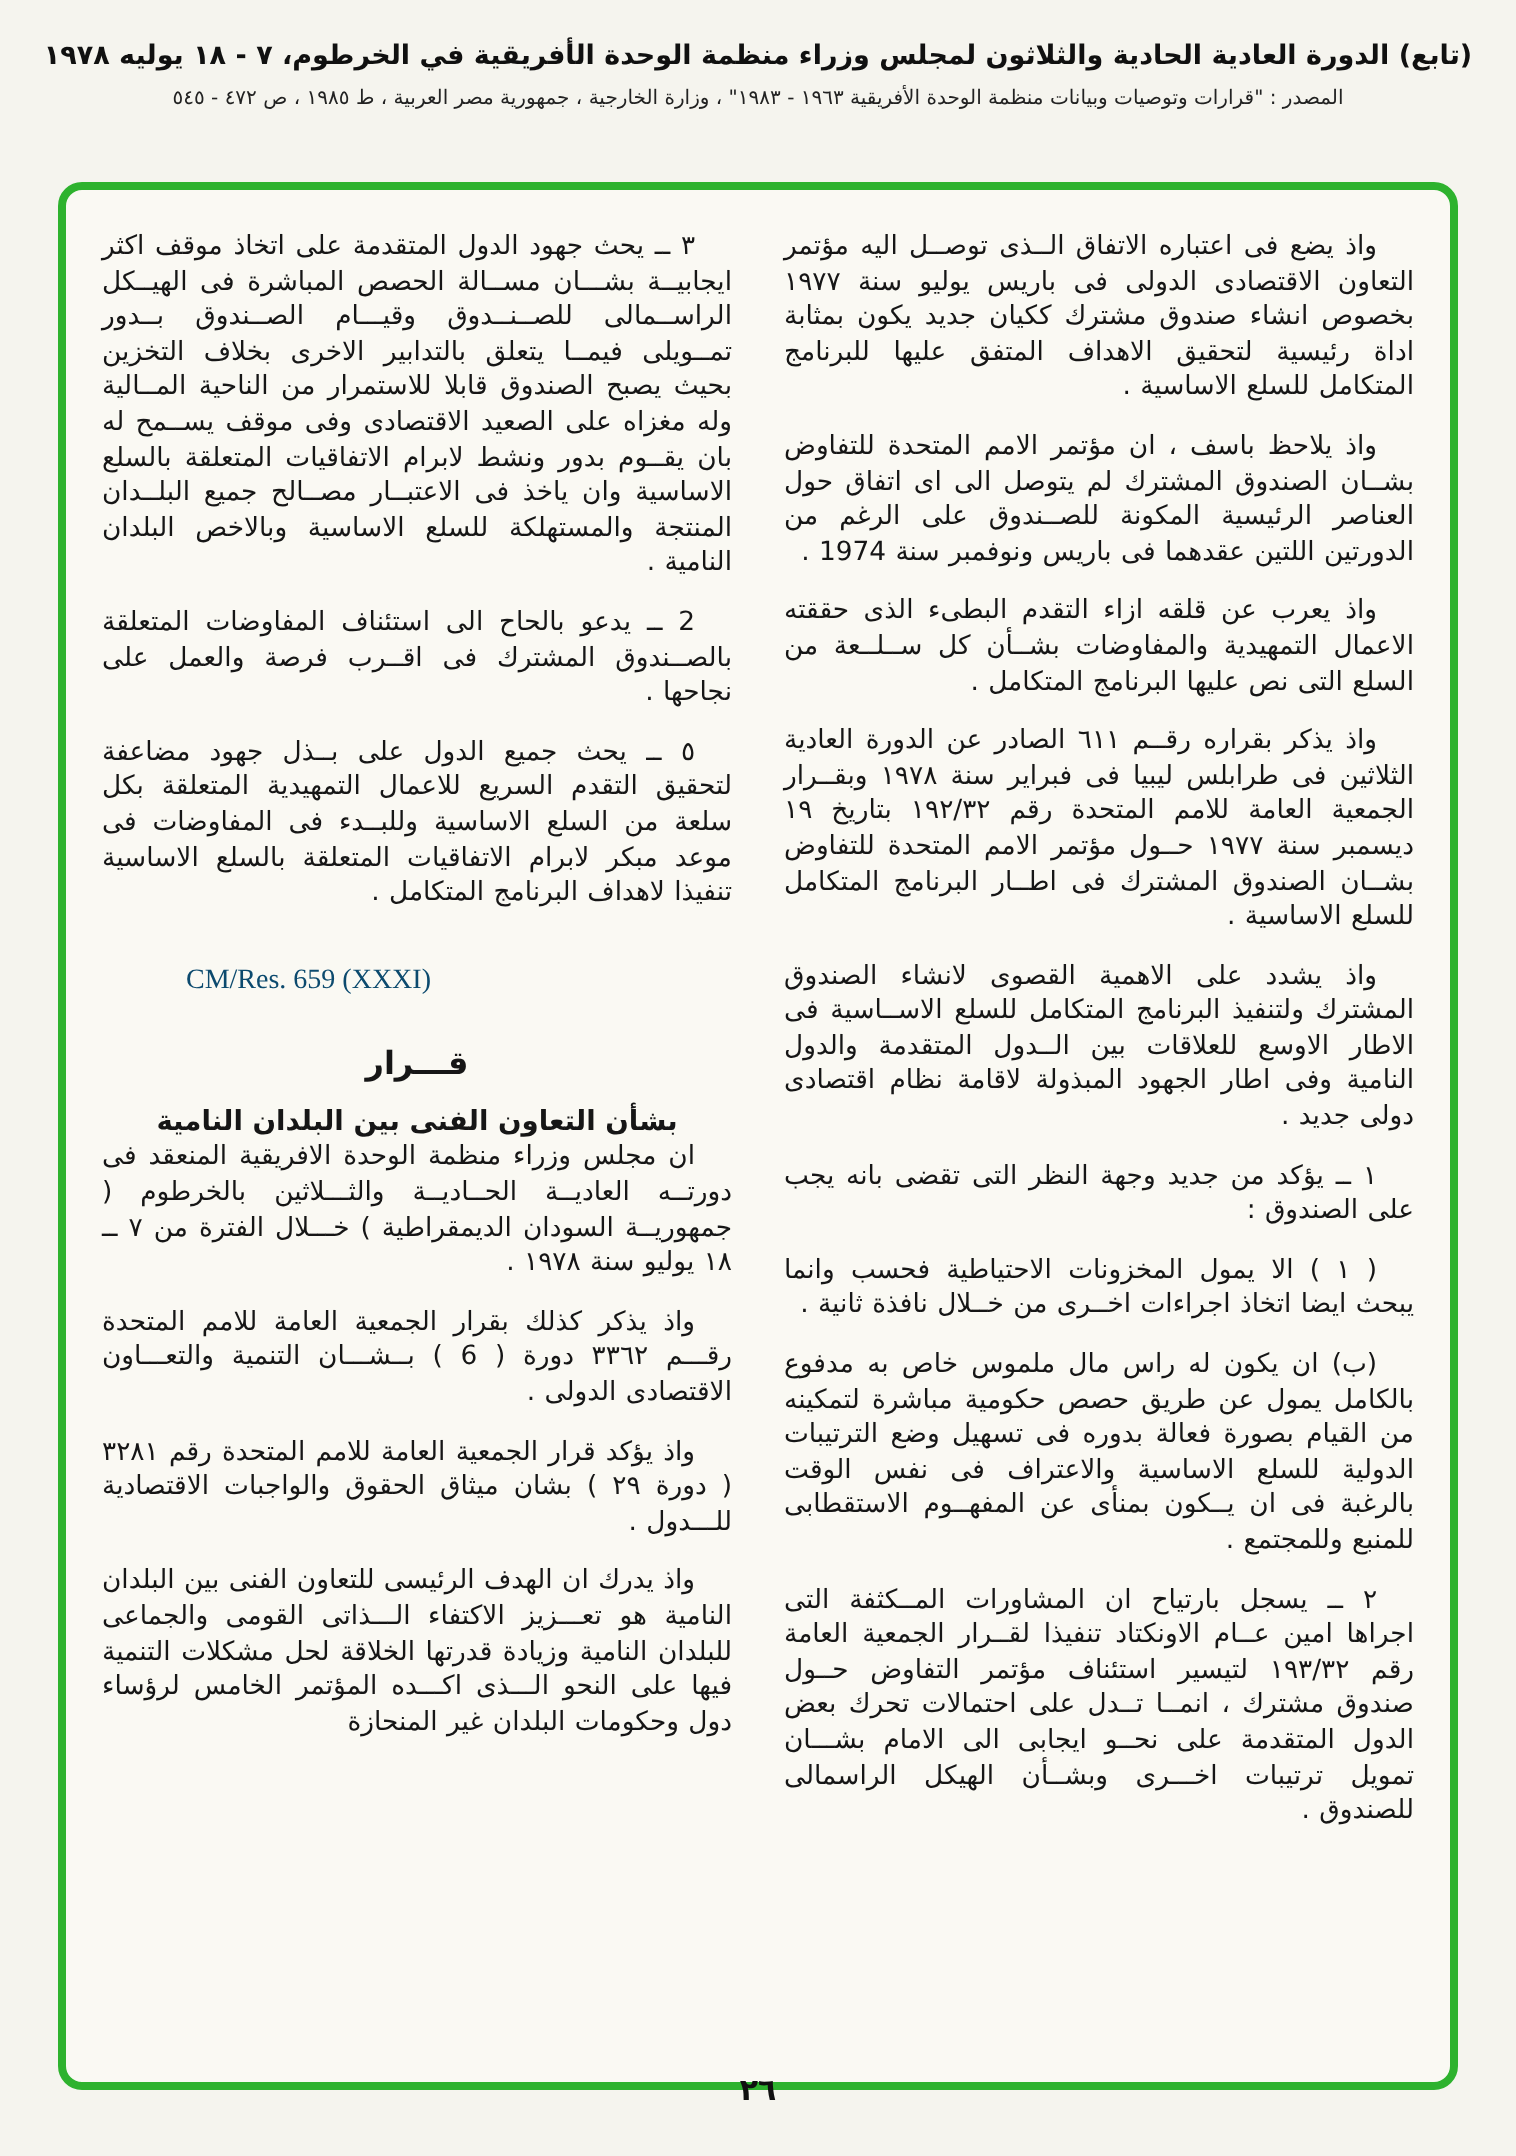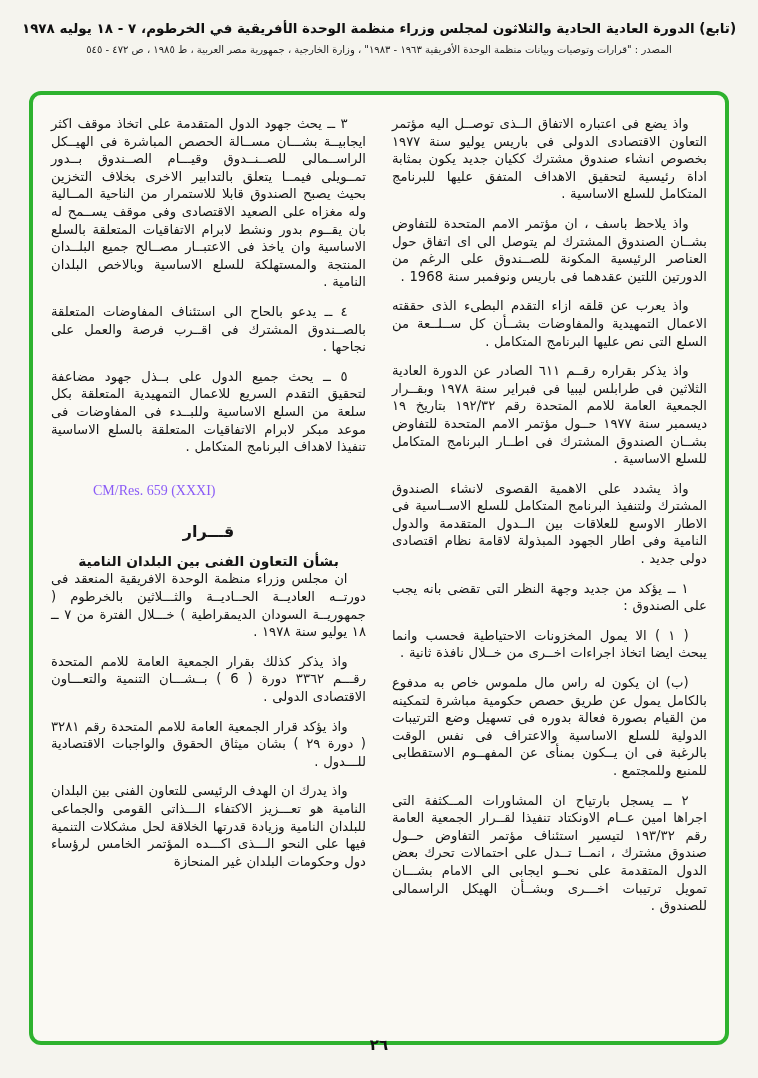--- a/index.html
+++ b/index.html
@@ -70,21 +70,21 @@
     word-spacing: 0.5px;
   }
 
   
   .res-ref {
     direction: ltr;
     text-align: left;
     padding-left: 42px;
     font-family: "Liberation Serif", serif;
     font-size: 14px;
-    color: #8b5cf6;
+    color: #0c4a6e;
     margin: 26px 0 24px 0;
     text-indent: 0;
   }
 
   .res-title {
     text-align: center;
     font-size: 16px;
     font-weight: bold;
     margin-bottom: 12px;
   }
@@ -117,33 +117,33 @@
   <header class="page-header">
     <div class="header-line1">(تابع) الدورة العادية الحادية والثلاثون لمجلس وزراء منظمة الوحدة الأفريقية في الخرطوم، ٧ - ١٨ يوليه ١٩٧٨</div>
     <div class="header-line2">المصدر : "قرارات وتوصيات وبيانات منظمة الوحدة الأفريقية ١٩٦٣ - ١٩٨٣" ، وزارة الخارجية ، جمهورية مصر العربية ، ط ١٩٨٥ ، ص ٤٧٢ - ٥٤٥</div>
   </header>
 
   <div class="green-frame">
     <div class="columns">
 
       <div class="col">
         <p class="para">واذ يضع فى اعتباره الاتفاق الــذى توصــل اليه مؤتمر التعاون الاقتصادى الدولى فى باريس يوليو سنة ١٩٧٧ بخصوص انشاء صندوق مشترك ككيان جديد يكون بمثابة اداة رئيسية لتحقيق الاهداف المتفق عليها للبرنامج المتكامل للسلع الاساسية .</p>
-        <p class="para">واذ يلاحظ باسف ، ان مؤتمر الامم المتحدة للتفاوض بشــان الصندوق المشترك لم يتوصل الى اى اتفاق حول العناصر الرئيسية المكونة للصــندوق على الرغم من الدورتين اللتين عقدهما فى باريس ونوفمبر سنة 1968 .</p>
+        <p class="para">واذ يلاحظ باسف ، ان مؤتمر الامم المتحدة للتفاوض بشــان الصندوق المشترك لم يتوصل الى اى اتفاق حول العناصر الرئيسية المكونة للصــندوق على الرغم من الدورتين اللتين عقدهما فى باريس ونوفمبر سنة 1974 .</p>
         <p class="para">واذ يعرب عن قلقه ازاء التقدم البطىء الذى حققته الاعمال التمهيدية والمفاوضات بشــأن كل ســلــعة من السلع التى نص عليها البرنامج المتكامل .</p>
         <p class="para">واذ يذكر بقراره رقــم ٦١١ الصادر عن الدورة العادية الثلاثين فى طرابلس ليبيا فى فبراير سنة ١٩٧٨ وبقــرار الجمعية العامة للامم المتحدة رقم ١٩٢/٣٢ بتاريخ ١٩ ديسمبر سنة ١٩٧٧ حــول مؤتمر الامم المتحدة للتفاوض بشــان الصندوق المشترك فى اطــار البرنامج المتكامل للسلع الاساسية .</p>
         <p class="para">واذ يشدد على الاهمية القصوى لانشاء الصندوق المشترك ولتنفيذ البرنامج المتكامل للسلع الاســاسية فى الاطار الاوسع للعلاقات بين الــدول المتقدمة والدول النامية وفى اطار الجهود المبذولة لاقامة نظام اقتصادى دولى جديد .</p>
         <p class="para">١ ــ يؤكد من جديد وجهة النظر التى تقضى بانه يجب على الصندوق :</p>
         <p class="para">( ١ ) الا يمول المخزونات الاحتياطية فحسب وانما يبحث ايضا اتخاذ اجراءات اخــرى من خــلال نافذة ثانية .</p>
         <p class="para">(ب) ان يكون له راس مال ملموس خاص به مدفوع بالكامل يمول عن طريق حصص حكومية مباشرة لتمكينه من القيام بصورة فعالة بدوره فى تسهيل وضع الترتيبات الدولية للسلع الاساسية والاعتراف فى نفس الوقت بالرغبة فى ان يــكون بمنأى عن المفهــوم الاستقطابى للمنبع وللمجتمع .</p>
         <p class="para">٢ ــ يسجل بارتياح ان المشاورات المــكثفة التى اجراها امين عــام الاونكتاد تنفيذا لقــرار الجمعية العامة رقم ١٩٣/٣٢ لتيسير استئناف مؤتمر التفاوض حــول صندوق مشترك ، انمــا تــدل على احتمالات تحرك بعض الدول المتقدمة على نحــو ايجابى الى الامام بشـــان تمويل ترتيبات اخـــرى وبشــأن الهيكل الراسمالى للصندوق .</p>
       </div>
 
       <div class="col">
         <p class="para">٣ ــ يحث جهود الدول المتقدمة على اتخاذ موقف اكثر ايجابيــة بشـــان مســالة الحصص المباشرة فى الهيــكل الراســمالى للصــنــدوق وقيـــام الصــندوق بــدور تمــويلى فيمــا يتعلق بالتدابير الاخرى بخلاف التخزين بحيث يصبح الصندوق قابلا للاستمرار من الناحية المــالية وله مغزاه على الصعيد الاقتصادى وفى موقف يســمح له بان يقــوم بدور ونشط لابرام الاتفاقيات المتعلقة بالسلع الاساسية وان ياخذ فى الاعتبــار مصــالح جميع البلــدان المنتجة والمستهلكة للسلع الاساسية وبالاخص البلدان النامية .</p>
-        <p class="para">٤ ــ يدعو بالحاح الى استئناف المفاوضات المتعلقة بالصــندوق المشترك فى اقــرب فرصة والعمل على نجاحها .</p>
+        <p class="para">2 ــ يدعو بالحاح الى استئناف المفاوضات المتعلقة بالصــندوق المشترك فى اقــرب فرصة والعمل على نجاحها .</p>
         <p class="para">٥ ــ يحث جميع الدول على بــذل جهود مضاعفة لتحقيق التقدم السريع للاعمال التمهيدية المتعلقة بكل سلعة من السلع الاساسية وللبــدء فى المفاوضات فى موعد مبكر لابرام الاتفاقيات المتعلقة بالسلع الاساسية تنفيذا لاهداف البرنامج المتكامل .</p>
 
         <div class="res-ref">CM/Res. 659 (XXXI)</div>
 
         <h2 class="res-title">قـــرار</h2>
         <h3 class="res-subtitle">بشأن التعاون الفنى بين البلدان النامية</h3>
 
         <p class="para">ان مجلس وزراء منظمة الوحدة الافريقية المنعقد فى دورتــه العاديــة الحــاديــة والثـــلاثين بالخرطوم ( جمهوريــة السودان الديمقراطية ) خـــلال الفترة من ٧ ــ ١٨ يوليو سنة ١٩٧٨ .</p>
         <p class="para">واذ يذكر كذلك بقرار الجمعية العامة للامم المتحدة رقـــم ٣٣٦٢ دورة ( 6 ) بــشـــان التنمية والتعـــاون الاقتصادى الدولى .</p>
         <p class="para">واذ يؤكد قرار الجمعية العامة للامم المتحدة رقم ٣٢٨١ ( دورة ٢٩ ) بشان ميثاق الحقوق والواجبات الاقتصادية للـــدول .</p>

